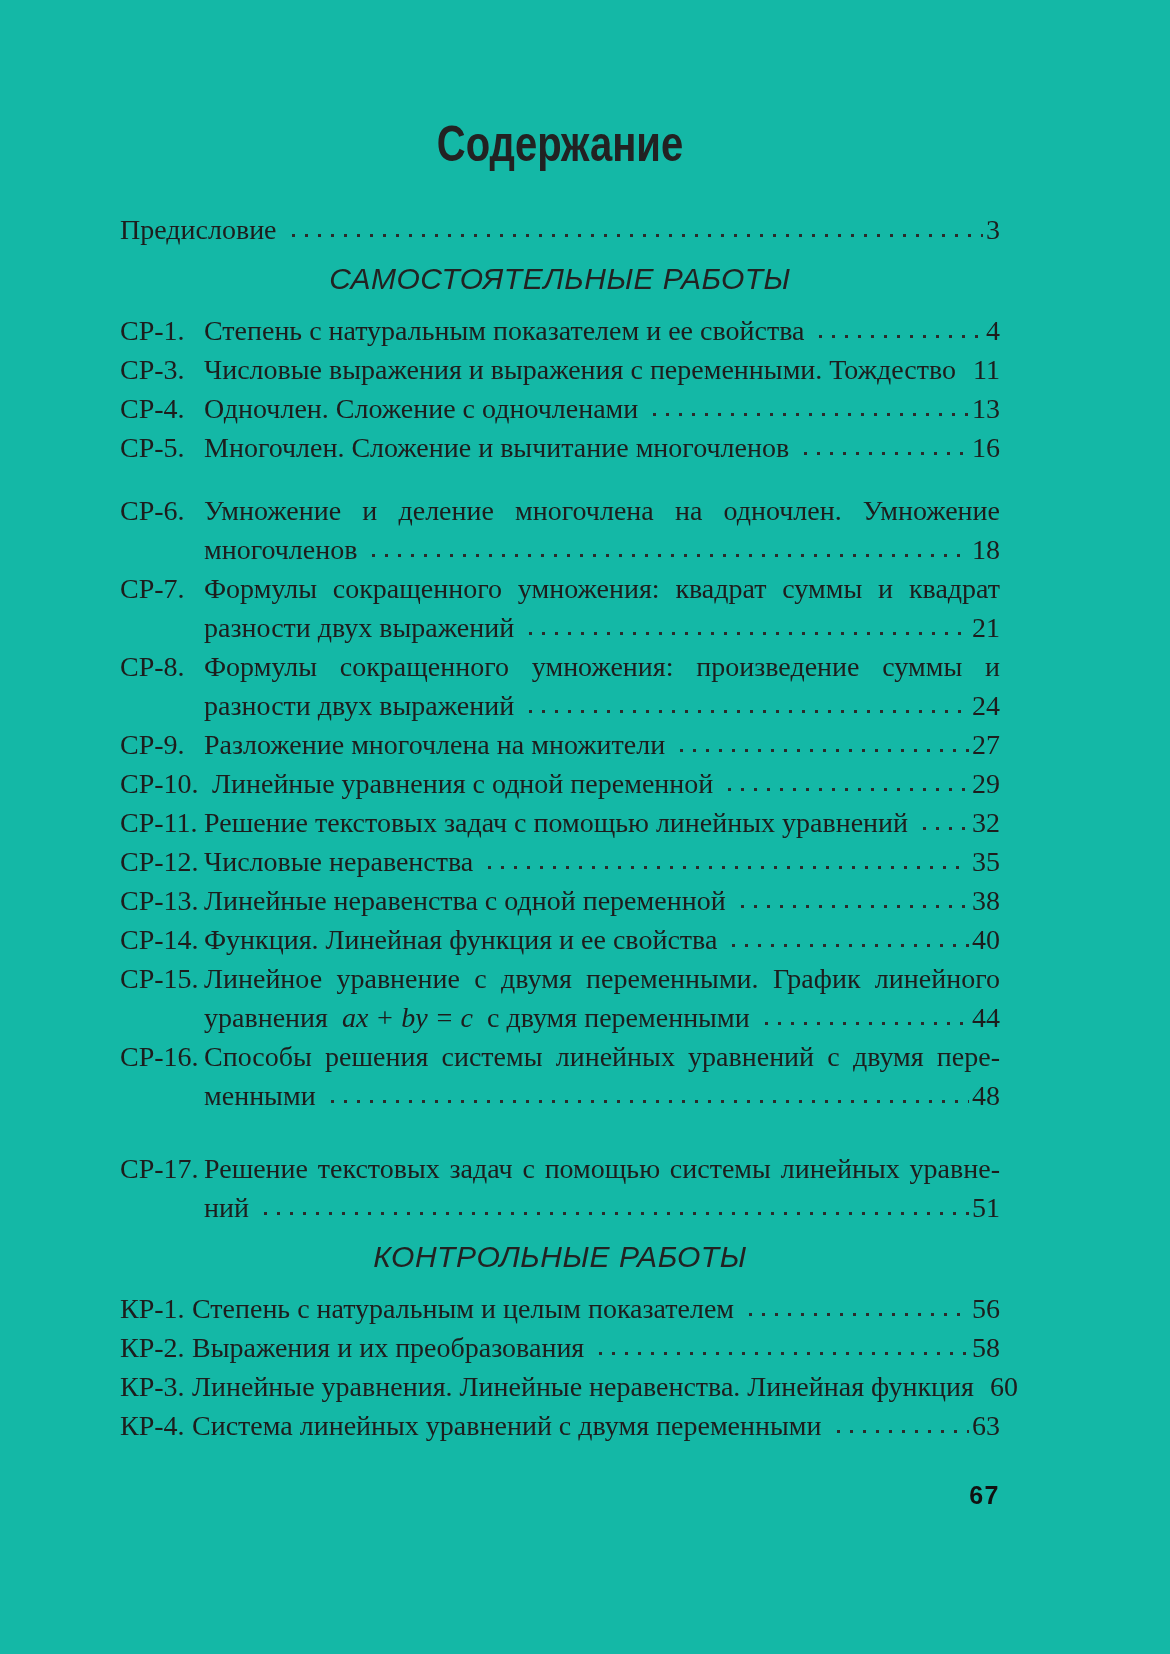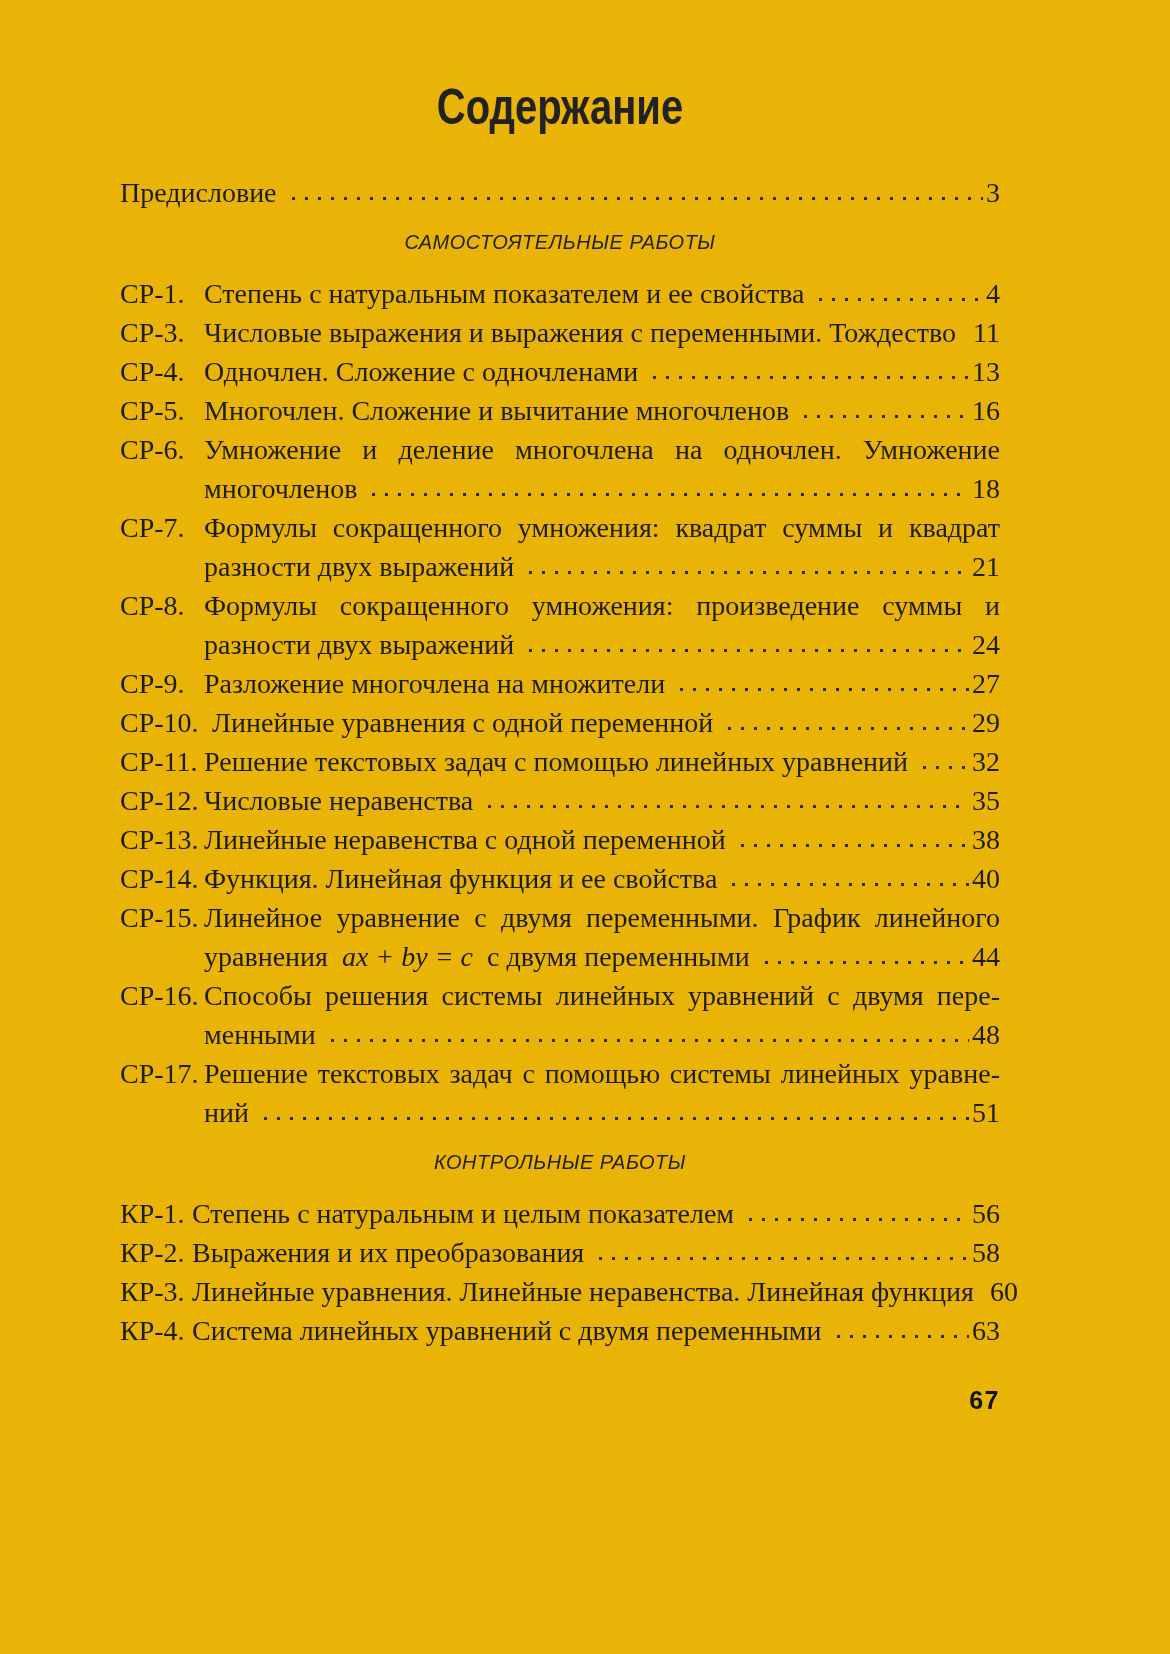--- a/index.html
+++ b/index.html
@@ -1,43 +1,43 @@
 <!DOCTYPE html>
 <html><head>
 <meta charset="utf-8">
 <style>
   html, body { margin: 0; padding: 0; background: #e9e9e9; }
   .sheet {
     position: relative;
     width: 1170px;
     height: 1654px;
     margin: 0 auto;
-    background: #eab308;
+    background: #14b8a6;
     box-sizing: border-box;
-    padding: 79px 170px 0 120px;
+    padding: 116px 170px 0 120px;
     color: #1d1d1d;
     font-family: "Liberation Serif", serif;
     font-size: 28px;
     line-height: 39px;
   }
   .doc-title {
     font-family: "Liberation Sans", sans-serif;
     font-weight: bold;
     font-size: 50px;
     line-height: 56px;
     text-align: center;
     transform: scaleX(0.80);
     transform-origin: 50% 50%;
     margin: 0 0 38px 0;
     color: #222;
   }
   .toc-heading {
     font-family: "Liberation Sans", sans-serif;
     font-style: italic;
-    font-size: 20px;
+    font-size: 30px;
     line-height: 42px;
     text-align: center;
     margin: 9px 0 11px 0;
     letter-spacing: 0.5px;
     color: #222;
   }
   .entry { display: grid; }
   .entry .label { white-space: nowrap; }
   .content { min-width: 0; }
   .row { display: flex; align-items: baseline; }
@@ -119,21 +119,21 @@
       <div class="entry" style="grid-template-columns: 84px 1fr;">
         <span class="label">СР-5.</span>
         <div class="content">
           <div class="row">
             <span class="rtext"><span>Многочлен. Сложение и вычитание многочленов</span></span>
             <span class="leader"></span>
             <span class="pagenum">16</span>
           </div>
         </div>
       </div>
-      <div class="entry" style="grid-template-columns: 84px 1fr;">
+      <div class="entry" style="grid-template-columns: 84px 1fr; margin-top: 24px;">
         <span class="label">СР-6.</span>
         <div class="content">
           <div class="row justify"><span class="rtext"><span>Умножение и деление многочлена на одночлен. Умножение</span></span></div>
           <div class="row">
             <span class="rtext"><span>многочленов</span></span>
             <span class="leader"></span>
             <span class="pagenum">18</span>
           </div>
         </div>
       </div>
@@ -234,21 +234,21 @@
         <span class="label">СР-16.</span>
         <div class="content">
           <div class="row justify"><span class="rtext"><span>Способы решения системы линейных уравнений с двумя пере-</span></span></div>
           <div class="row">
             <span class="rtext"><span>менными</span></span>
             <span class="leader"></span>
             <span class="pagenum">48</span>
           </div>
         </div>
       </div>
-      <div class="entry" style="grid-template-columns: 84px 1fr;">
+      <div class="entry" style="grid-template-columns: 84px 1fr; margin-top: 34px;">
         <span class="label">СР-17.</span>
         <div class="content">
           <div class="row justify"><span class="rtext"><span>Решение текстовых задач с помощью системы линейных уравне-</span></span></div>
           <div class="row">
             <span class="rtext"><span>ний</span></span>
             <span class="leader"></span>
             <span class="pagenum">51</span>
           </div>
         </div>
       </div>

